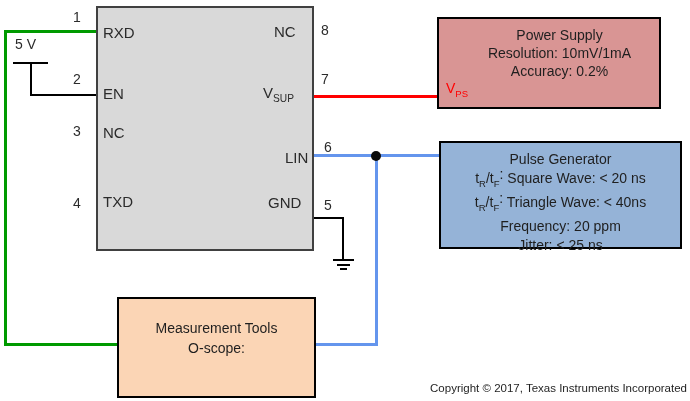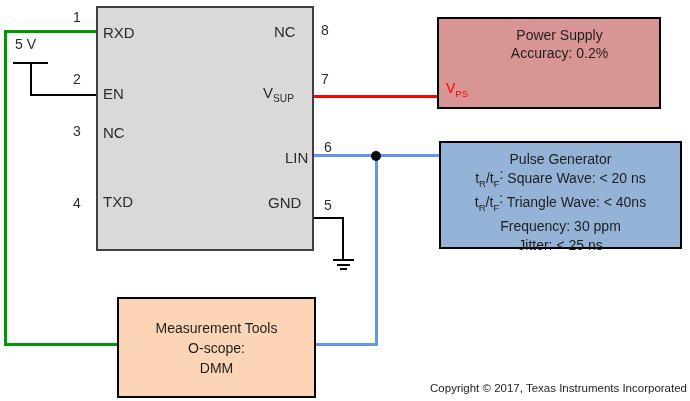--- a/index.html
+++ b/index.html
@@ -106,33 +106,33 @@
   <span class="abs pinnum num-2">2</span>
   <span class="abs pinnum num-3">3</span>
   <span class="abs pinnum num-4">4</span>
   <span class="abs pinnum num-8">8</span>
   <span class="abs pinnum num-7">7</span>
   <span class="abs pinnum num-6">6</span>
   <span class="abs pinnum num-5">5</span>
 
   <div class="box box-ps" style="background-color: rgb(217, 149, 148); padding-left: 21px;">
     <div>Power Supply</div>
+    <div>Resolution: 10mV/1mA</div>
     <div>Accuracy: 0.2%</div>
     <span class="vps"><span>V</span><sub>PS</sub></span>
   </div>
 
   <div class="box box-pg" style="background-color: rgb(149, 179, 215);">
     <div>Pulse Generator</div>
     <div><span>t</span><sub>R</sub><span>/t</span><sub>F</sub><span class="supcolon">:</span><span> Square Wave: &lt; 20 ns</span></div>
     <div><span>t</span><sub>R</sub><span>/t</span><sub>F</sub><span class="supcolon">:</span><span> Triangle Wave: &lt; 40ns</span></div>
-    <div>Frequency: 30 ppm</div>
+    <div>Frequency: 20 ppm</div>
     <div>Jitter: &lt; 25 ns</div>
   </div>
 
   <div class="box box-mt" style="background-color: rgb(251, 213, 181);">
     <div>Measurement Tools</div>
     <div>O-scope:</div>
-    <div>DMM</div>
   </div>
 
   <div class="abs copyright">Copyright © 2017, Texas Instruments Incorporated</div>
 
 </div>
 
 </body></html>

